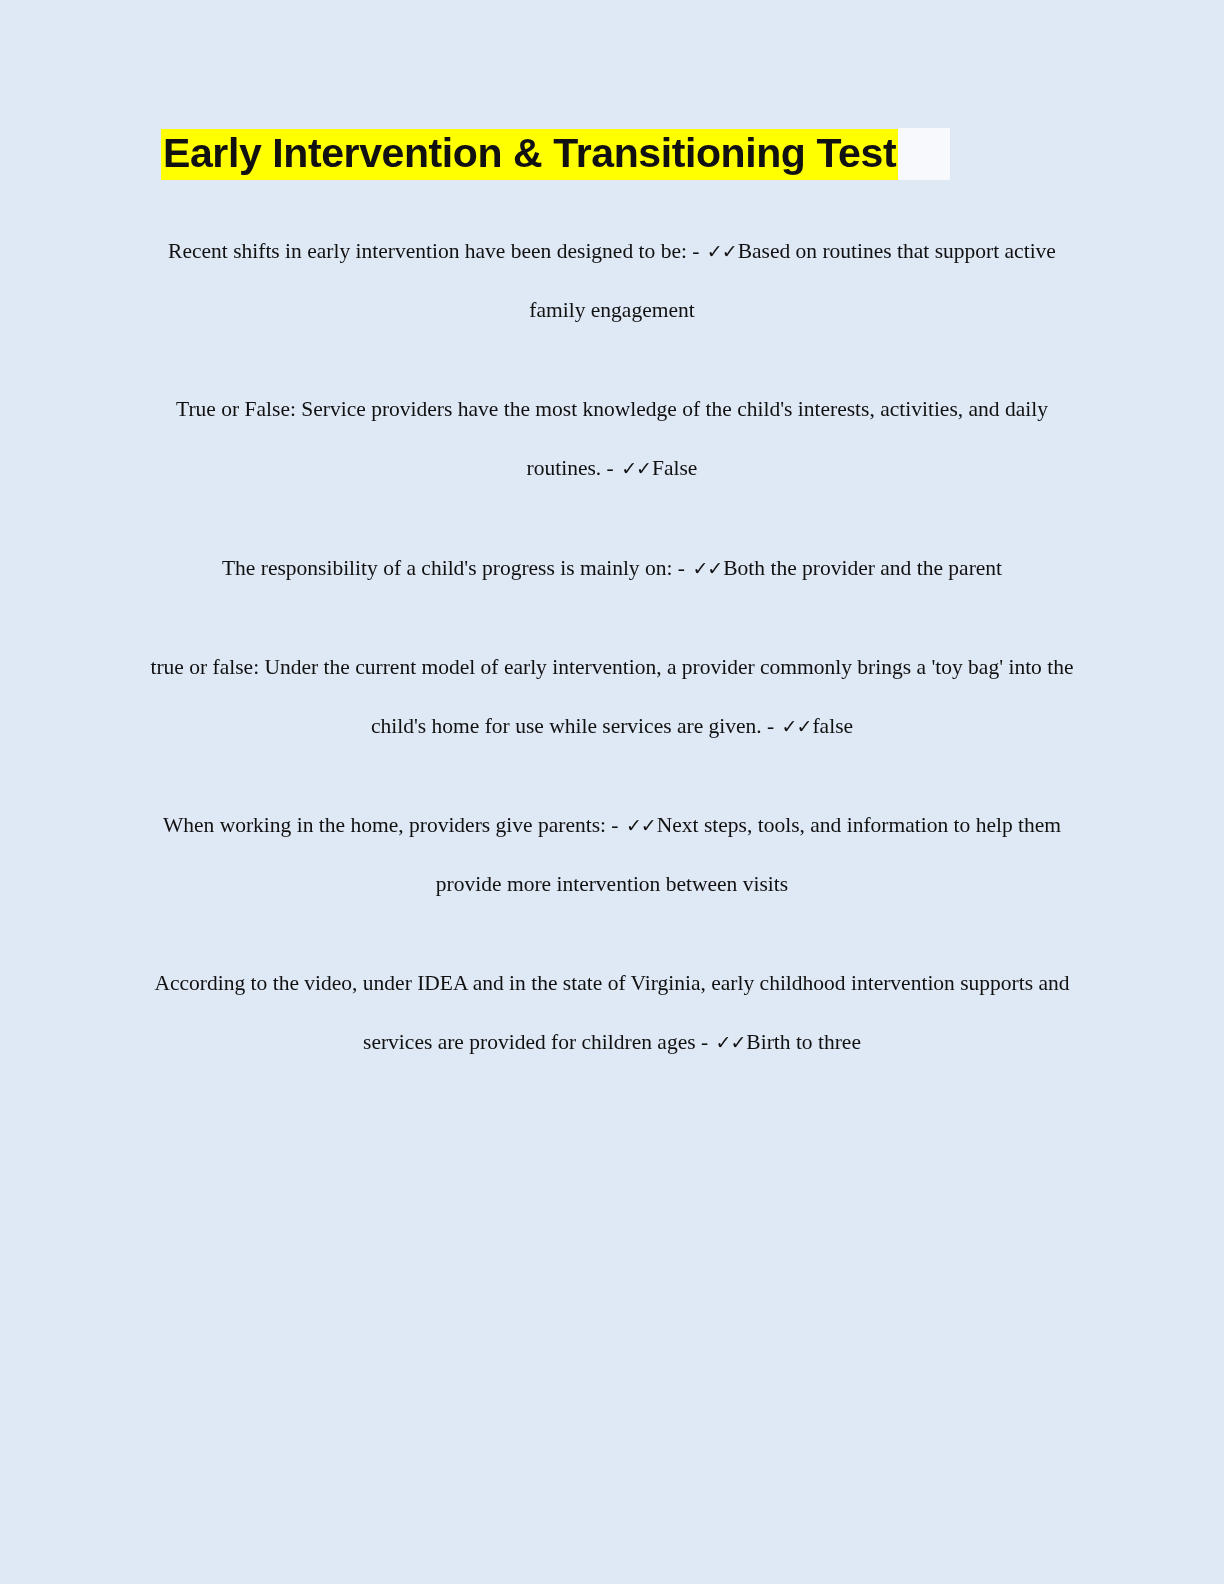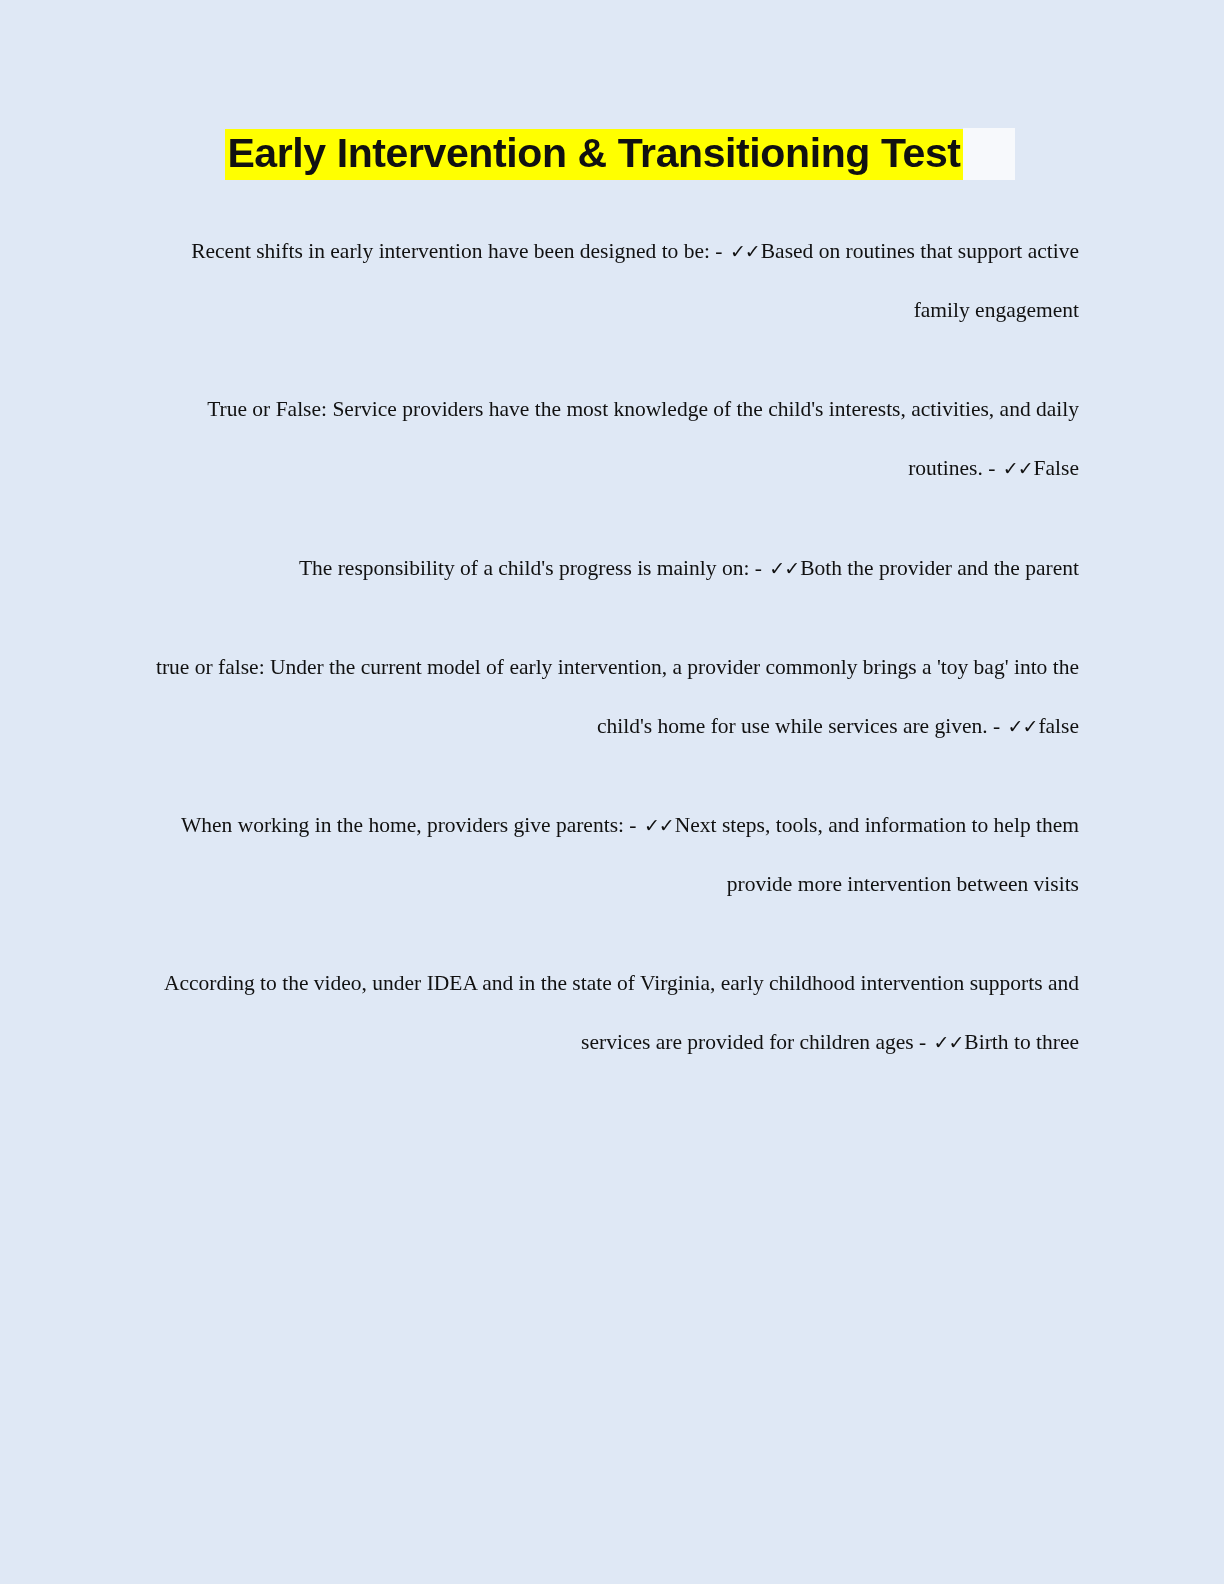--- a/index.html
+++ b/index.html
@@ -17,21 +17,20 @@
   .page {
     position: relative;
     width: 1224px;
     height: 1584px;
     box-sizing: border-box;
     padding: 128px 145px 0 145px;
   }
   .title-wrap {
     margin: 0 0 42px 16px;
     line-height: 1;
-    text-align: center;
   }
   .doc-title {
     display: inline-block;
     font-family: "Liberation Sans", sans-serif;
     font-weight: bold;
     font-size: 41px;
     letter-spacing: -0.4px;
     color: #111111;
     background: #ffff00;
     padding: 4px 2px 6px 2px;
@@ -46,21 +45,21 @@
   }
   .qa-list {
     margin: 0;
     padding: 0;
     list-style: none;
   }
   .qa-item {
     font-size: 21.5px;
     line-height: 2.75;
     margin: 0 0 40px 0;
-    text-align: right;
+    text-align: center;
     max-width: 935px;
   }
   .qa-item:last-child {
     margin-bottom: 0;
   }
   .mark {
     font-family: "DejaVu Sans", sans-serif;
     font-size: 19px;
     letter-spacing: -1px;
     padding: 0 1px 0 2px;

